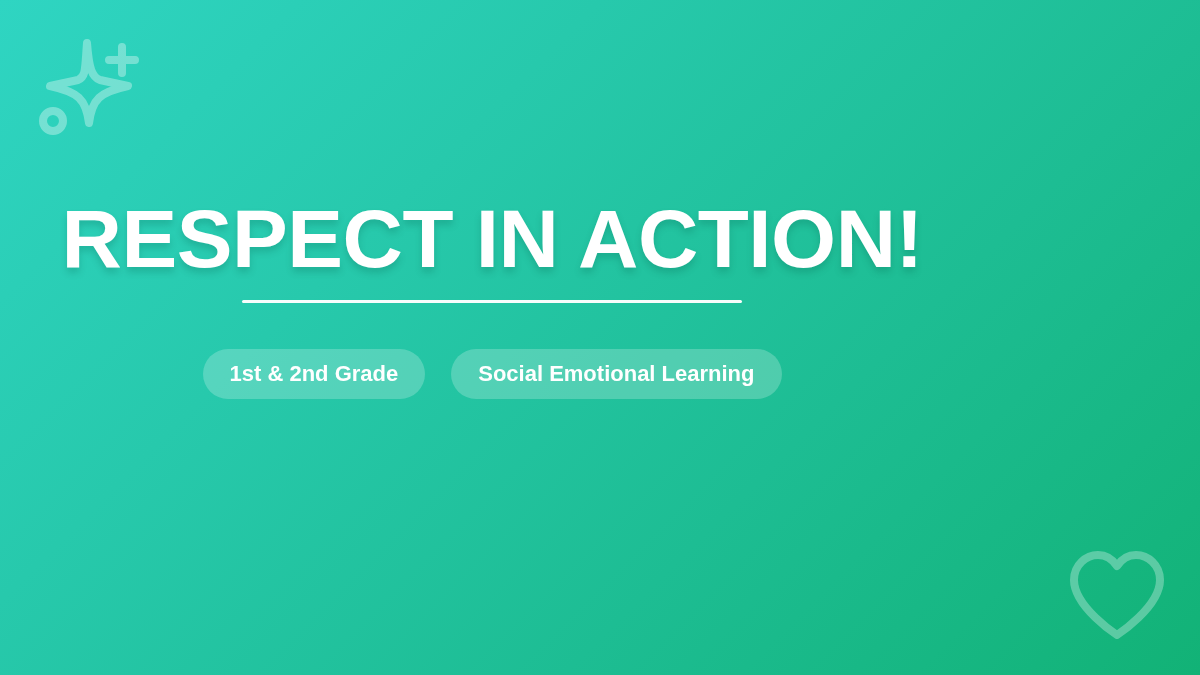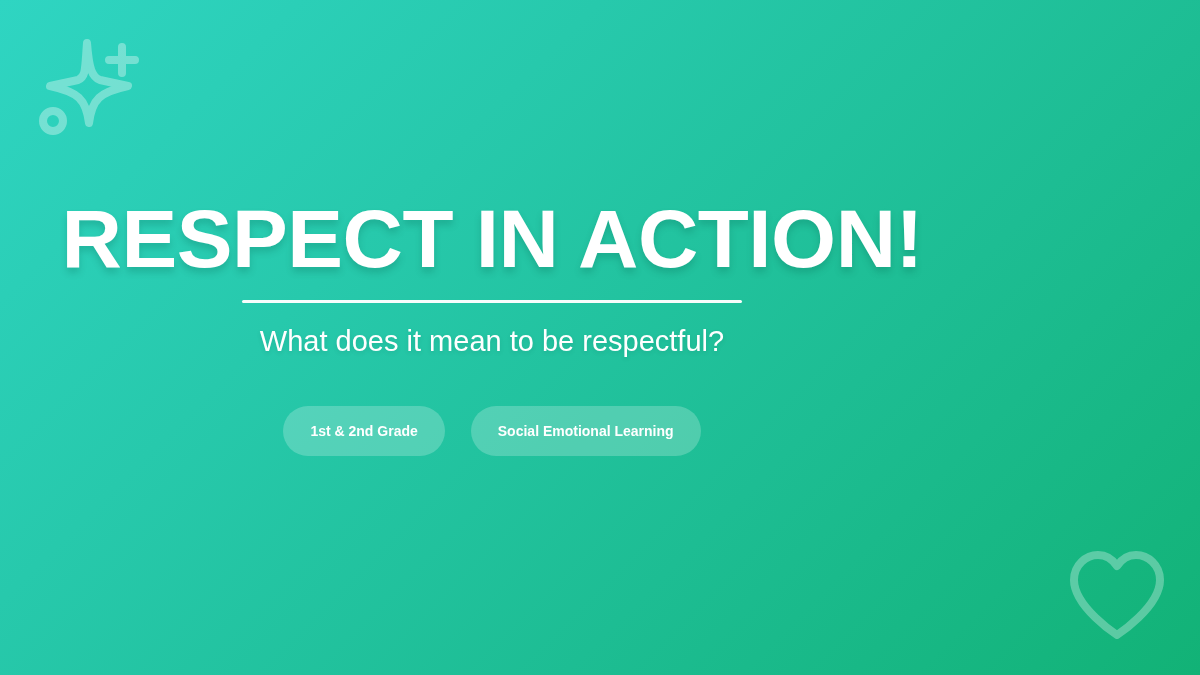--- a/index.html
+++ b/index.html
@@ -101,21 +101,21 @@
 
   .badge {
     display: flex;
     align-items: center;
     justify-content: center;
     height: 50px;
     padding: 0 27px;
     border-radius: 25px;
     background: rgba(255, 255, 255, 0.22);
     color: #ffffff;
-    font-size: 14px;
+    font-size: 22px;
     line-height: 50px;
     white-space: nowrap;
     box-sizing: border-box;
   }
 
   .badge-grade {
     font-weight: 700;
   }
 
   .badge-subject {
@@ -135,21 +135,20 @@
       <circle cx="23" cy="96" r="10" fill="none" stroke="#ffffff" stroke-width="8"></circle>
     </svg>
   </div>
 
   <div class="center-stack">
 
     <h1 class="title">RESPECT IN ACTION!</h1>
 
     <div class="divider"></div>
 
-    <p class="subtitle">What does it mean to be respectful?</p>
 
     <div class="badge-row">
       <span class="badge badge-grade">1st &amp; 2nd Grade</span>
       <span class="badge badge-subject">Social Emotional Learning</span>
     </div>
 
   </div>
 
   <div class="heart-deco">
     <svg viewBox="0 0 110 104" width="110" height="104" aria-hidden="true">

